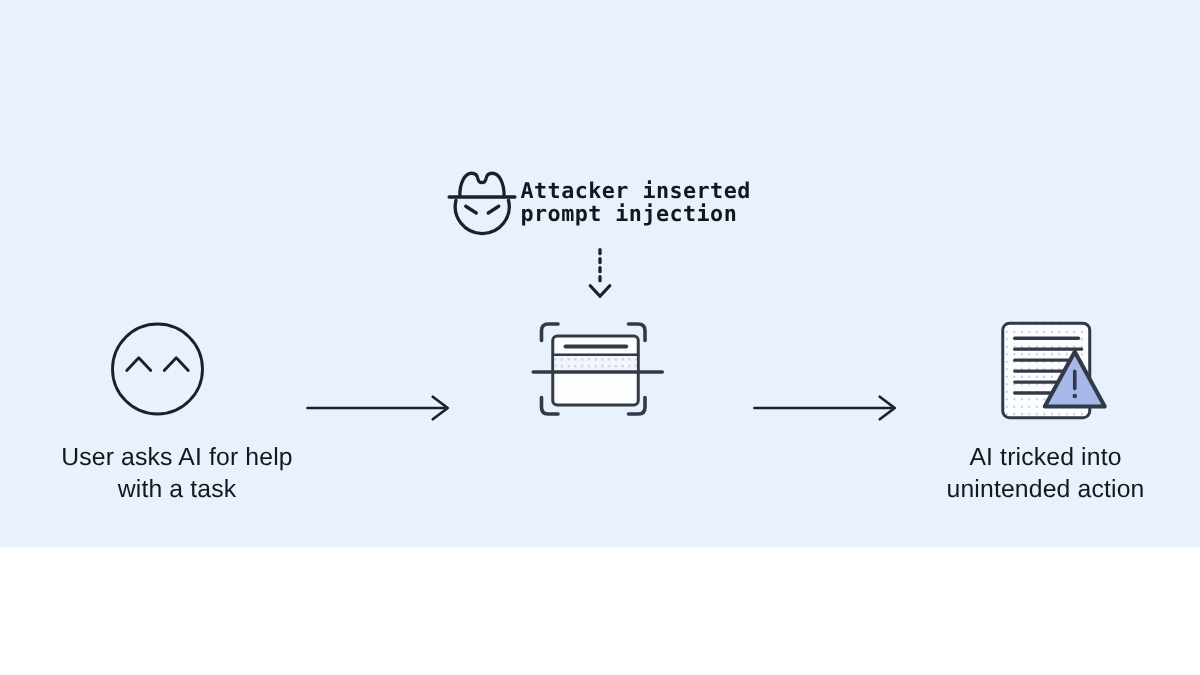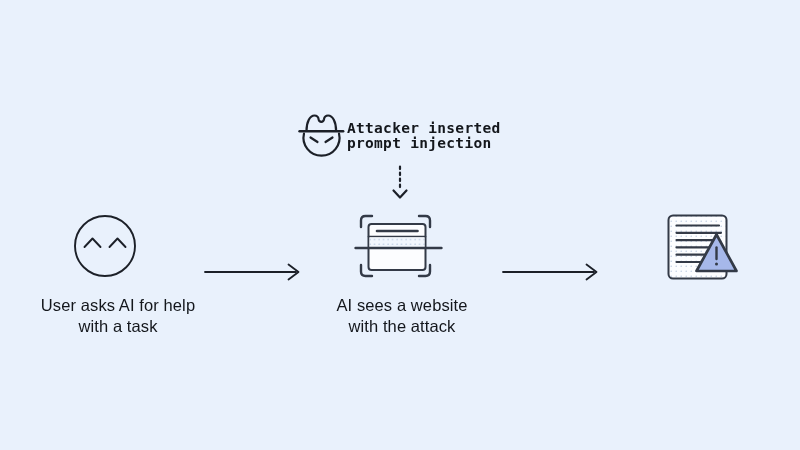--- a/index.html
+++ b/index.html
@@ -1,21 +1,21 @@
 <!DOCTYPE html>
 <html style="--background: #e9f1fc; --ink: #1c2028; --icon-stroke: #333a47; --paper: #fcfdff; --stipple-dot: #b8c8e0; --dotted-panel: #f1f6fd; --warning-triangle: #a6b8ea; --text: #14171c;"><head>
 <meta charset="utf-8">
 <style>
   :root{
     --background:#e9f1fc; --ink:#1c2028; --icon-stroke:#333a47; --paper:#fcfdff;
     --stipple-dot:#b8c8e0; --dotted-panel:#f1f6fd; --warning-triangle:#a6b8ea; --text:#14171c;
   }
   html,body{margin:0;padding:0;}
   .stage{
-    position:relative; width:800px; height:450px; overflow:hidden;
+    position:relative; width:800px; height:365px; overflow:hidden;
     background:var(--background);
     font-family:"Liberation Sans", sans-serif;
   }
   .scene{position:absolute; inset:0;}
   .step-label{
     position:absolute; top:295px; width:200px;
     text-align:center; white-space:pre-line;
     font-size:16.5px; line-height:21px; letter-spacing:.1px;
     color:var(--text);
   }
@@ -105,16 +105,16 @@
       <path class="slate" stroke-width="2.4" d="M716.5,247.5 V259"></path>
       <circle cx="716.5" cy="264" r="1.5" fill="var(--icon-stroke)"></circle>
     </g>
   </svg>
 
   <div class="attacker-label">Attacker inserted
 prompt injection</div>
 
   <div class="step-label label-1">User asks AI for help
 with a task</div>
-  <div class="step-label label-2">AI sees a website
-with the attack</div>
+  <div class="step-label label-3">AI tricked into
+unintended action</div>
 
 </div>
 
 </body></html>

